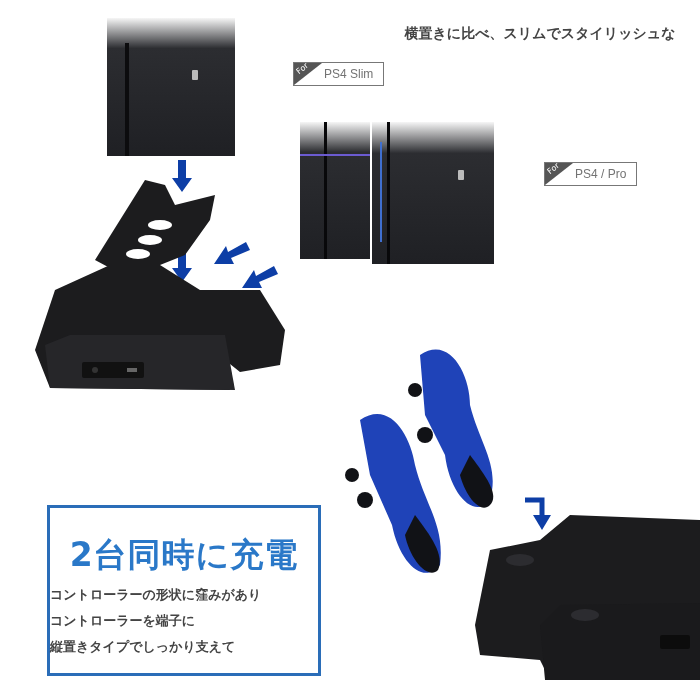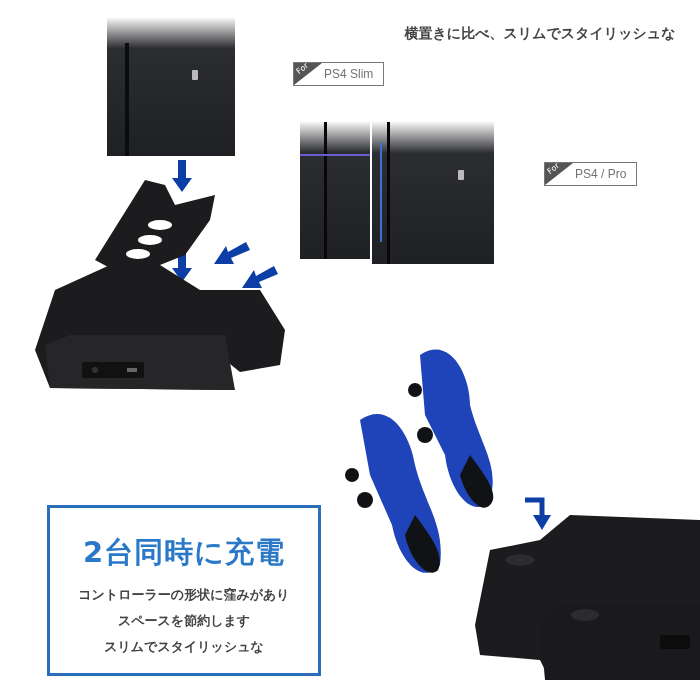--- a/index.html
+++ b/index.html
@@ -6,22 +6,22 @@
   body{width:700px;height:700px;position:relative;overflow:hidden;font-family:"DejaVu Sans",sans-serif;}
   .abs{position:absolute;}
   .caption{left:380px;top:18px;width:320px;text-align:center;color:#444;font-size:14px;font-weight:bold;line-height:30px;}
   .for-badge{height:22px;border:1px solid #777;background:#fff;display:flex;align-items:center;}
   .for-tri{width:28px;height:22px;position:relative;overflow:hidden;}
   .for-tri:before{content:"";position:absolute;left:0;top:0;border-top:22px solid #555;border-right:28px solid transparent;}
   .for-tri span{position:absolute;left:2px;top:1px;font-size:8px;color:#fff;transform:rotate(-40deg);}
   .for-label{font-family:"Liberation Sans",sans-serif;font-size:12px;color:#737373;padding:0 10px 0 2px;}
   .console{background:linear-gradient(#f6f6f6 0%,#2c2d31 22%,#1f2024 100%);}
   .charge-box{left:47px;top:505px;width:268px;height:165px;border:3px solid #2a6db8;background:#fff;}
-  .charge-title{position:absolute;left:0;right:0;top:25px;text-align:center;color:#2a78c8;font-size:29px;font-weight:bold;letter-spacing:1px;}
-  .charge-line{position:absolute;left:0;right:0;text-align:center;color:#444;font-size:13px;font-weight:bold;}
+  .charge-title{position:absolute;left:0;right:0;top:25px;text-align:center;color:#2a78c8;font-size:33px;font-weight:bold;letter-spacing:1px;}
+  .charge-line{position:absolute;left:0;right:0;color:#444;font-size:13px;font-weight:bold;}
   .arrow{fill:#0d3ea6;}
   .stand{fill:#1c1c1e;}
   .ctrl-blue{fill:#1f43b8;}
   .ctrl-dark{fill:#111216;}
 </style>
 </head>
 <body>
 
 <div class="abs caption">
   <div>横置きに比べ、スリムでスタイリッシュな</div>
@@ -105,15 +105,15 @@
     <polygon points="210,290 230,270 370,268 370,345 215,345" fill="#1a1a1c"></polygon>
     <rect x="330" y="300" width="30" height="14" rx="2" fill="#0c0c0c"></rect>
     <ellipse cx="190" cy="225" rx="14" ry="6" fill="#2c2c30"></ellipse>
     <ellipse cx="255" cy="280" rx="14" ry="6" fill="#2c2c30"></ellipse>
   </g>
 </svg>
 
 <div class="abs charge-box">
   <div class="charge-title">2台同時に充電</div>
   <div class="charge-line" style="top:78px;">コントローラーの形状に窪みがあり</div>
-  <div class="charge-line" style="top:104px;">スペースを節約します</div>
-  <div class="charge-line" style="top:130px;">スリムでスタイリッシュな</div>
+  <div class="charge-line" style="top:104px;">コントローラーを端子に</div>
+  <div class="charge-line" style="top:130px;">縦置きタイプでしっかり支えて</div>
 </div>
 
 </body></html>

